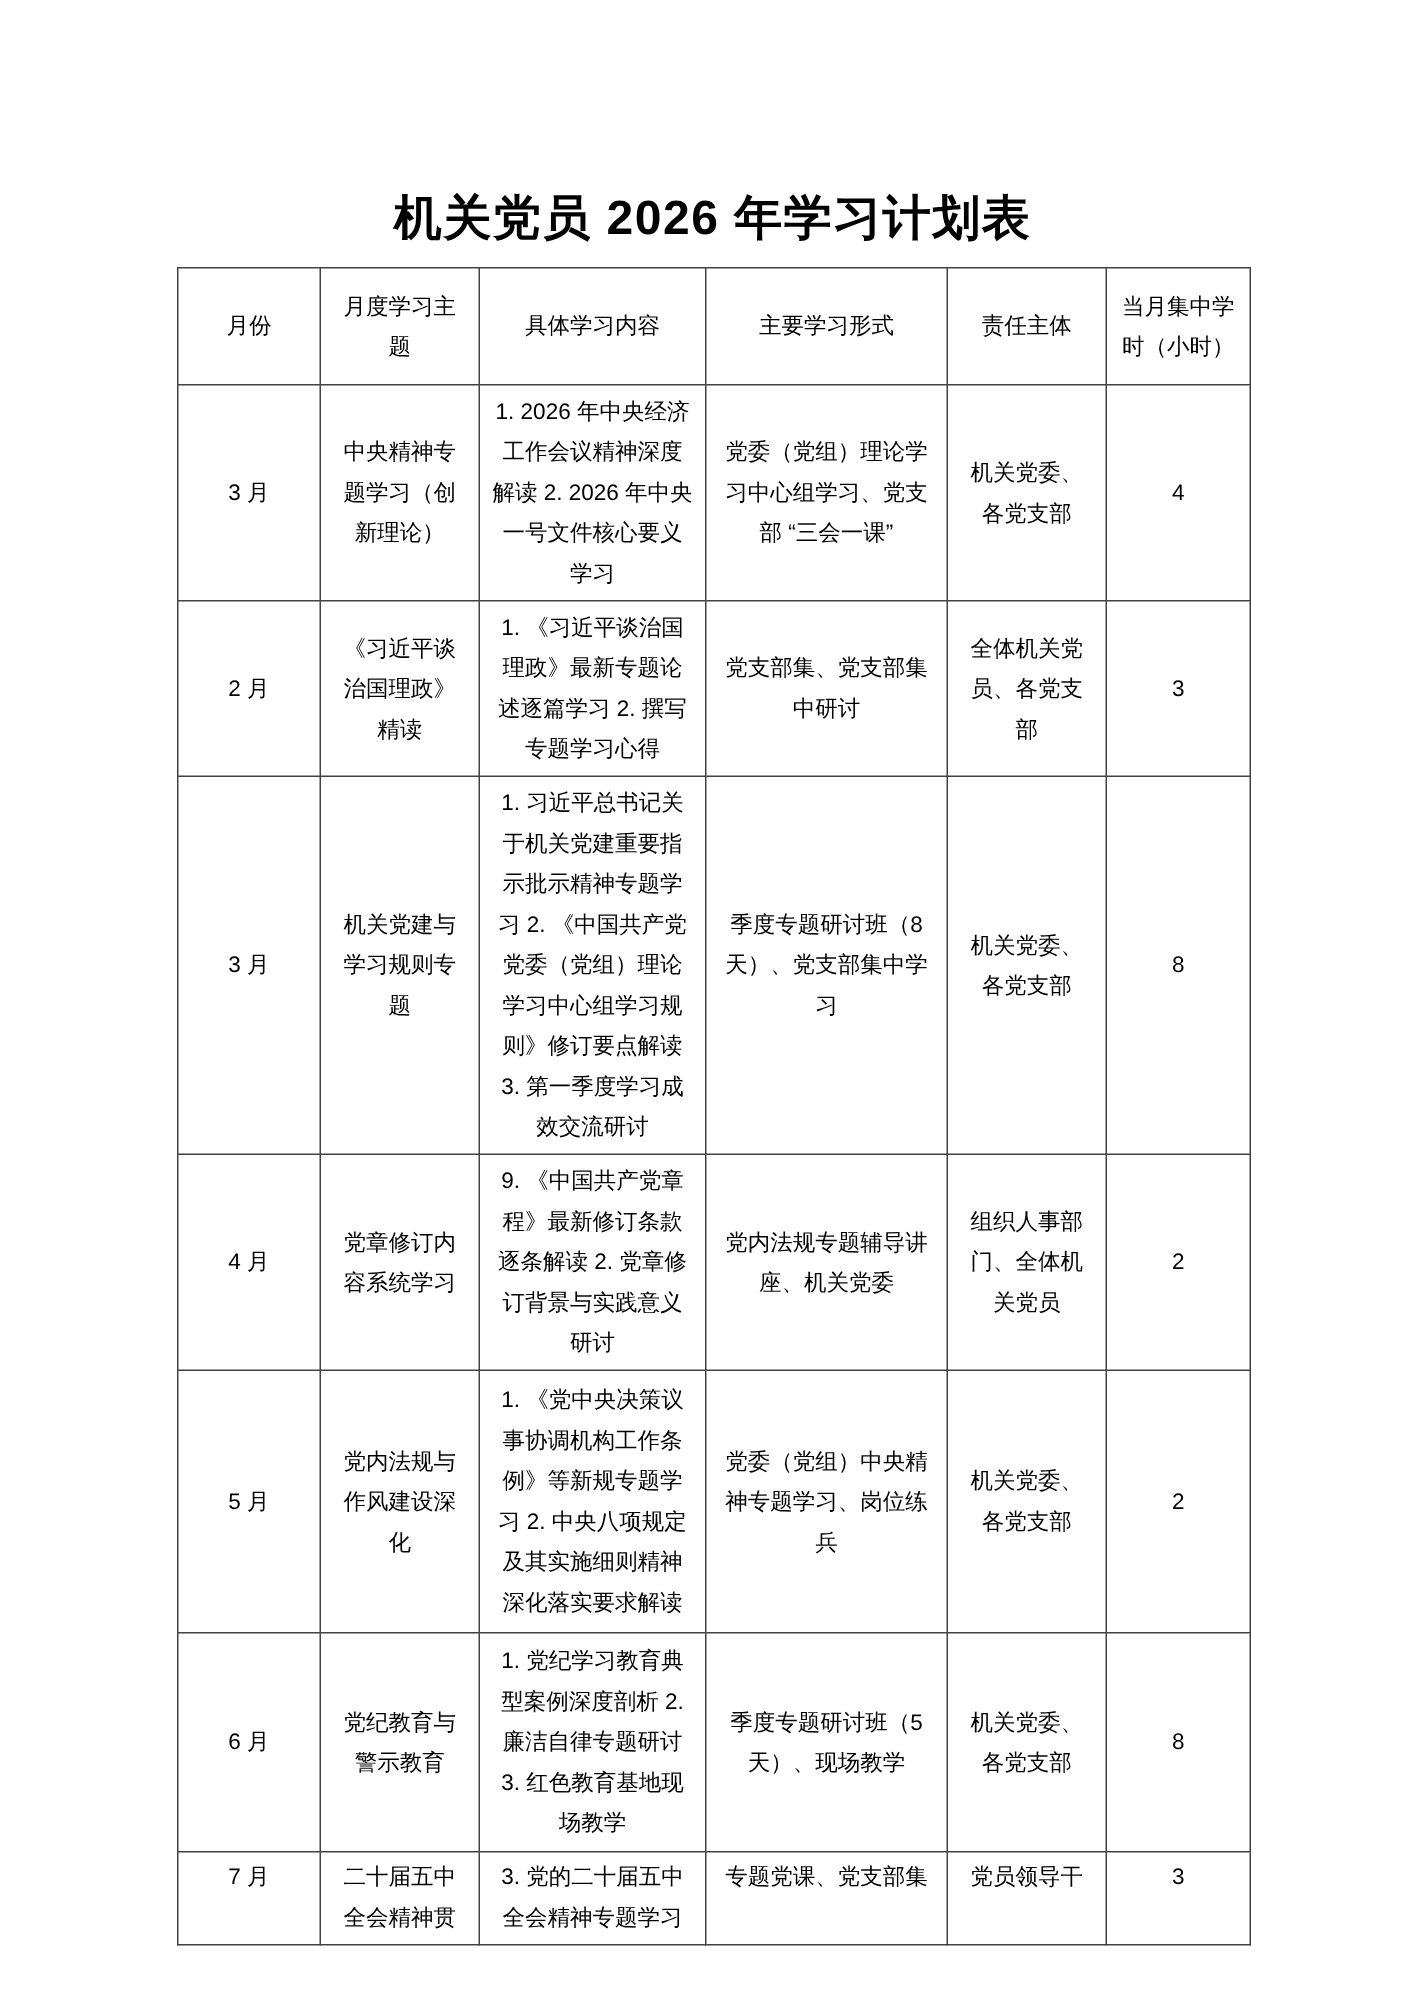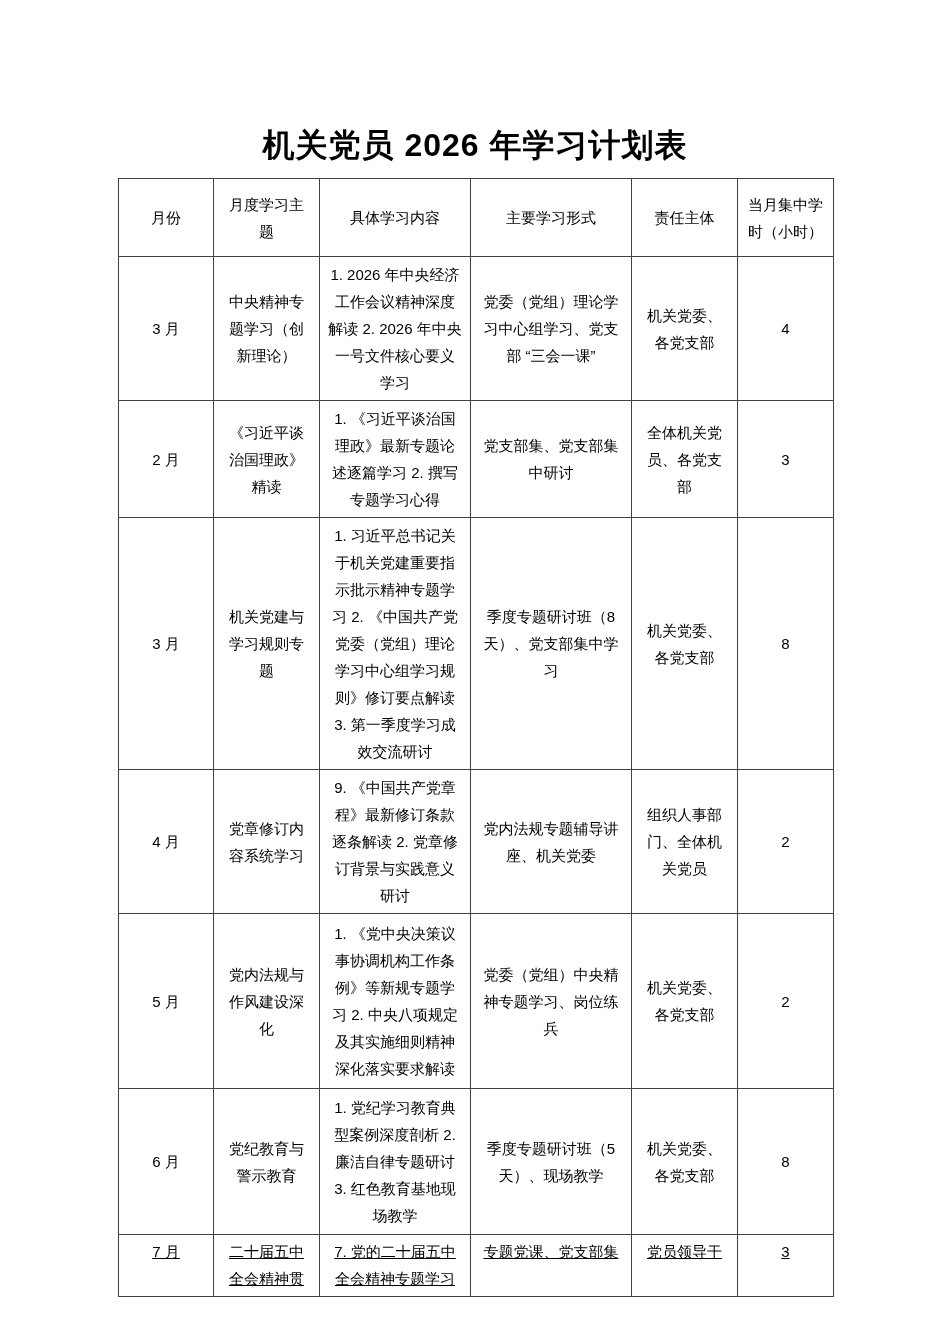--- a/index.html
+++ b/index.html
@@ -48,21 +48,21 @@
     overflow: hidden;
     box-sizing: border-box;
   }
   tr.row-header  { height: 78px; }
   tr.row-m1      { height: 116px; }
   tr.row-m2      { height: 115px; }
   tr.row-m3      { height: 229px; }
   tr.row-m4      { height: 117px; }
   tr.row-m5      { height: 175px; }
   tr.row-m6      { height: 146px; }
-  tr.row-m7      { height: 58px; text-decoration: underline; }
+  tr.row-m7      { height: 58px; }
   tr.row-m7 td {
     vertical-align: top;
     padding-top: 3px;
   }
 </style>
 </head>
 <body>
 
 <div class="page">
 
@@ -138,21 +138,21 @@
       <td>党纪教育与警示教育</td>
       <td>1. 党纪学习教育典型案例深度剖析 2. 廉洁自律专题研讨 3. 红色教育基地现场教学</td>
       <td>季度专题研讨班（5 天）、现场教学</td>
       <td>机关党委、各党支部</td>
       <td>8</td>
     </tr>
 
     <tr class="row-m7">
       <td>7 月</td>
       <td>二十届五中全会精神贯</td>
-      <td>7. 党的二十届五中全会精神专题学习</td>
+      <td>3. 党的二十届五中全会精神专题学习</td>
       <td>专题党课、党支部集</td>
       <td>党员领导干</td>
       <td>3</td>
     </tr>
   </tbody>
     </table>
 
 </div>
 
 </body></html>

